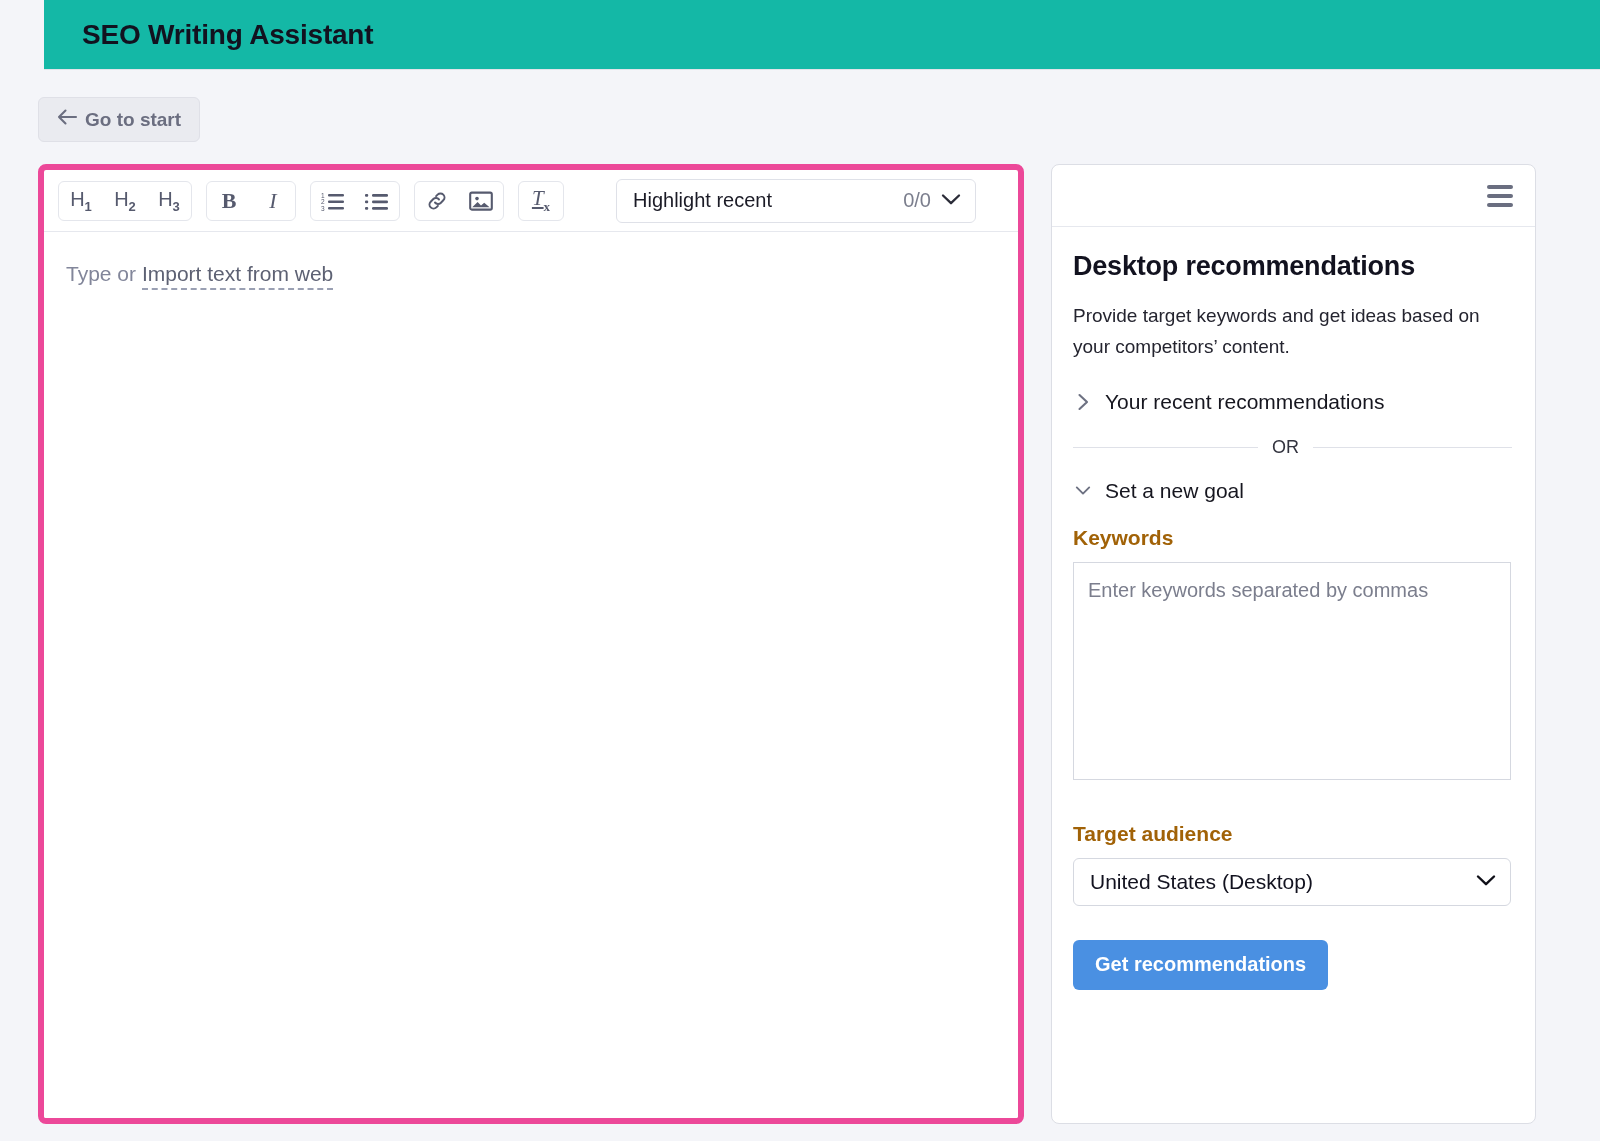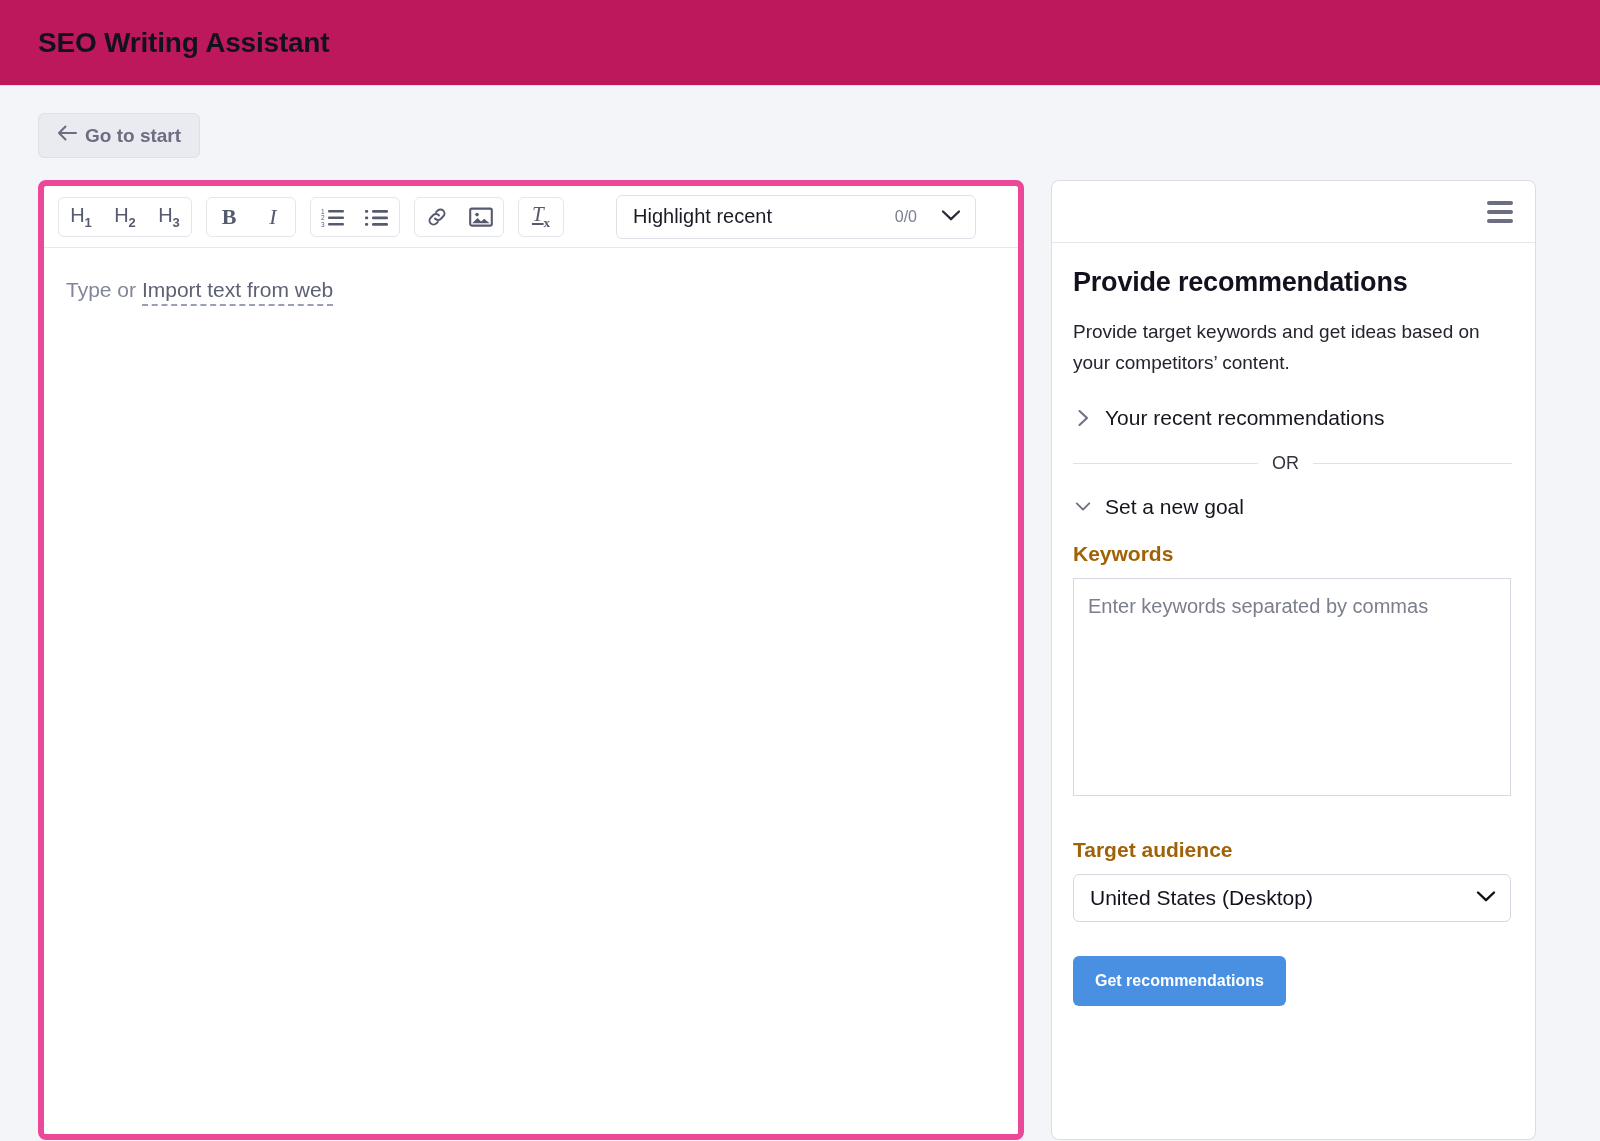--- a/index.html
+++ b/index.html
@@ -7,26 +7,27 @@
     margin: 0; padding: 0;
     width: 1600px; height: 1141px;
     overflow: hidden;
     background: #f4f5f9;
     font-family: "Liberation Sans", sans-serif;
     -webkit-font-smoothing: antialiased;
   }
 
   
   .topbar {
-    height: 86px;
-    background: #be185d;
+    height: 70px;
+    background: #14b8a6;
     border-bottom: 1px solid #e2e4ea;
     display: flex;
     align-items: center;
     padding-left: 38px;
+    margin-left: 44px;
   }
   .app-title {
     font-size: 28px;
     font-weight: bold;
     color: #12121f;
     letter-spacing: -0.2px;
   }
 
   
   .subbar {
@@ -112,21 +113,21 @@
     height: 44px;
     border: 1px solid #dfe1e8;
     border-radius: 6px;
     display: flex;
     align-items: center;
     padding: 0 14px 0 16px;
     cursor: pointer;
     background: #fff;
   }
   .hl-label { font-size: 20px; color: #1b1b26; flex: 1; }
-  .hl-count { font-size: 16px; color: #7b7e8d; margin-right: 24px; }
+  .hl-count { font-size: 20px; color: #7b7e8d; margin-right: 10px; }
 
   
   .editor-body {
     flex: 1;
     padding: 30px 26px 0 22px;
     cursor: text;
     background: #fff;
   }
   .placeholder {
     font-size: 21px;
@@ -235,21 +236,21 @@
   .select-value { flex: 1; font-size: 21px; color: #12121f; }
 
   .primary-btn {
     margin-top: 34px;
     height: 50px;
     padding: 0 22px;
     background: #4a90e2;
     color: #fff;
     border: none;
     border-radius: 6px;
-    font-size: 16px;
+    font-size: 20px;
     font-weight: bold;
     cursor: pointer;
     font-family: "Liberation Sans", sans-serif;
   }
 </style>
 </head>
 <body>
 
 <div class="topbar">
   <div class="app-title">SEO Writing Assistant</div>
@@ -360,21 +361,21 @@
 
     <div class="side-head">
       <div class="burger">
         <span></span>
         <span></span>
         <span></span>
       </div>
     </div>
 
     <div class="side-body">
-      <h2 class="panel-title">Provide recommendations</h2>
+      <h2 class="panel-title">Desktop recommendations</h2>
       <p class="panel-desc">Provide target keywords and get ideas based on your competitors’ content.</p>
 
       <div class="acc-row">
         <span class="chev">
           <svg width="13" height="18" viewBox="0 0 13 18" fill="none" aria-hidden="true">
             <path d="M2.5 2L10 9l-7.5 7" stroke="#6d7182" stroke-width="2.1" stroke-linecap="round" stroke-linejoin="round"></path>
           </svg>
         </span>
         <span class="acc-label">Your recent recommendations</span>
       </div>

